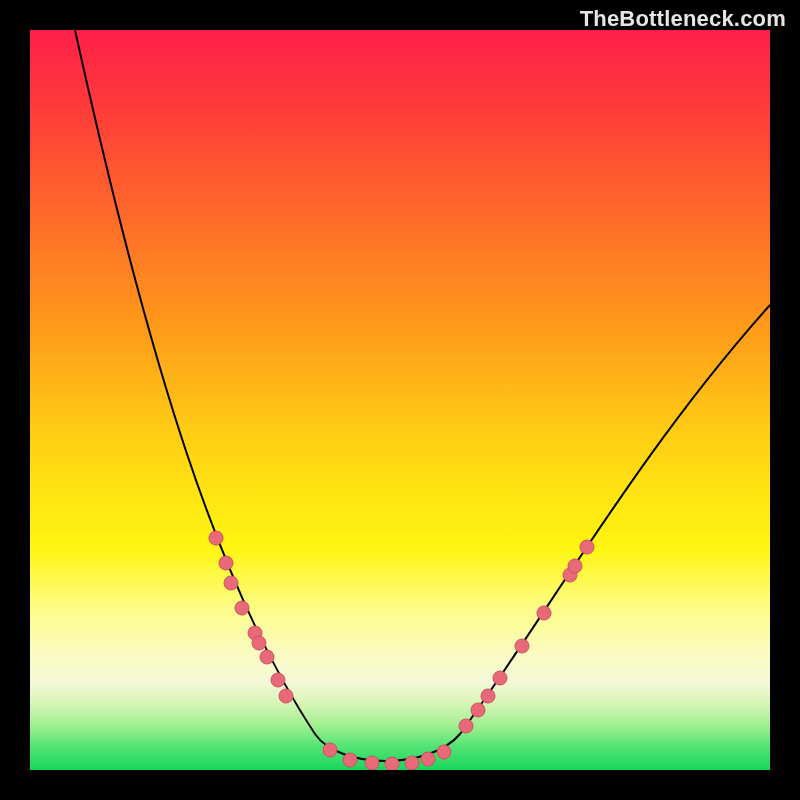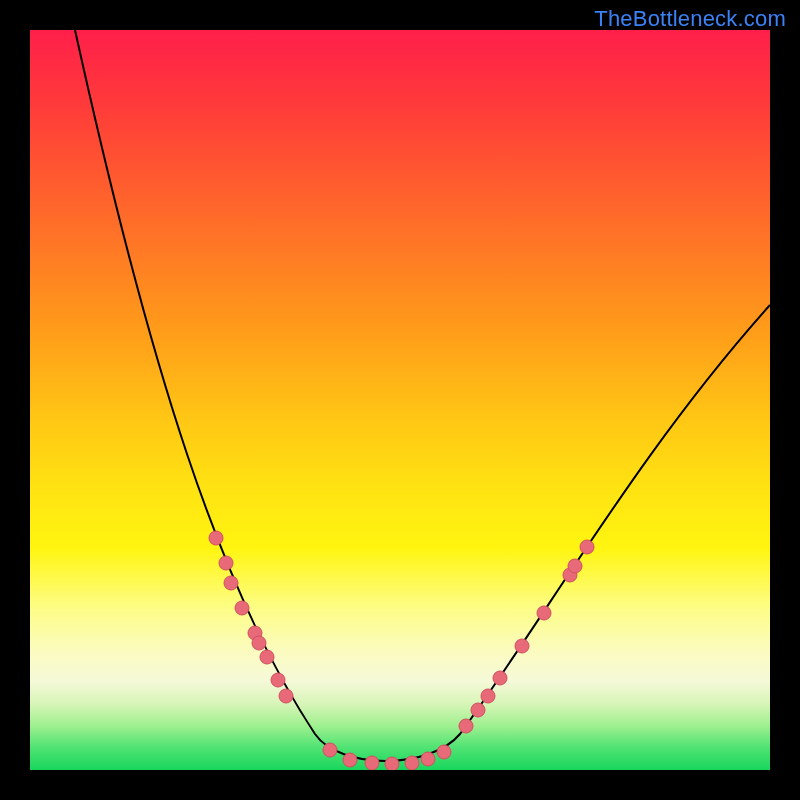--- a/index.html
+++ b/index.html
@@ -37,23 +37,23 @@
       #d8f5b8 91%,
       #9ff08f 94%,
       #4fe373 97%,
       #18d65c 100%
     );
   }
   .watermark {
     position: absolute;
     top: 6px;
     right: 14px;
-    color: #3b82f6;
+    color: #e5e5e5;
     font-size: 22px;
-    font-weight: 400;
+    font-weight: 700;
     letter-spacing: 0.2px;
     user-select: none;
   }
   svg.curve {
     position: absolute;
     left: 0;
     top: 0;
     width: 740px;
     height: 740px;
   }

